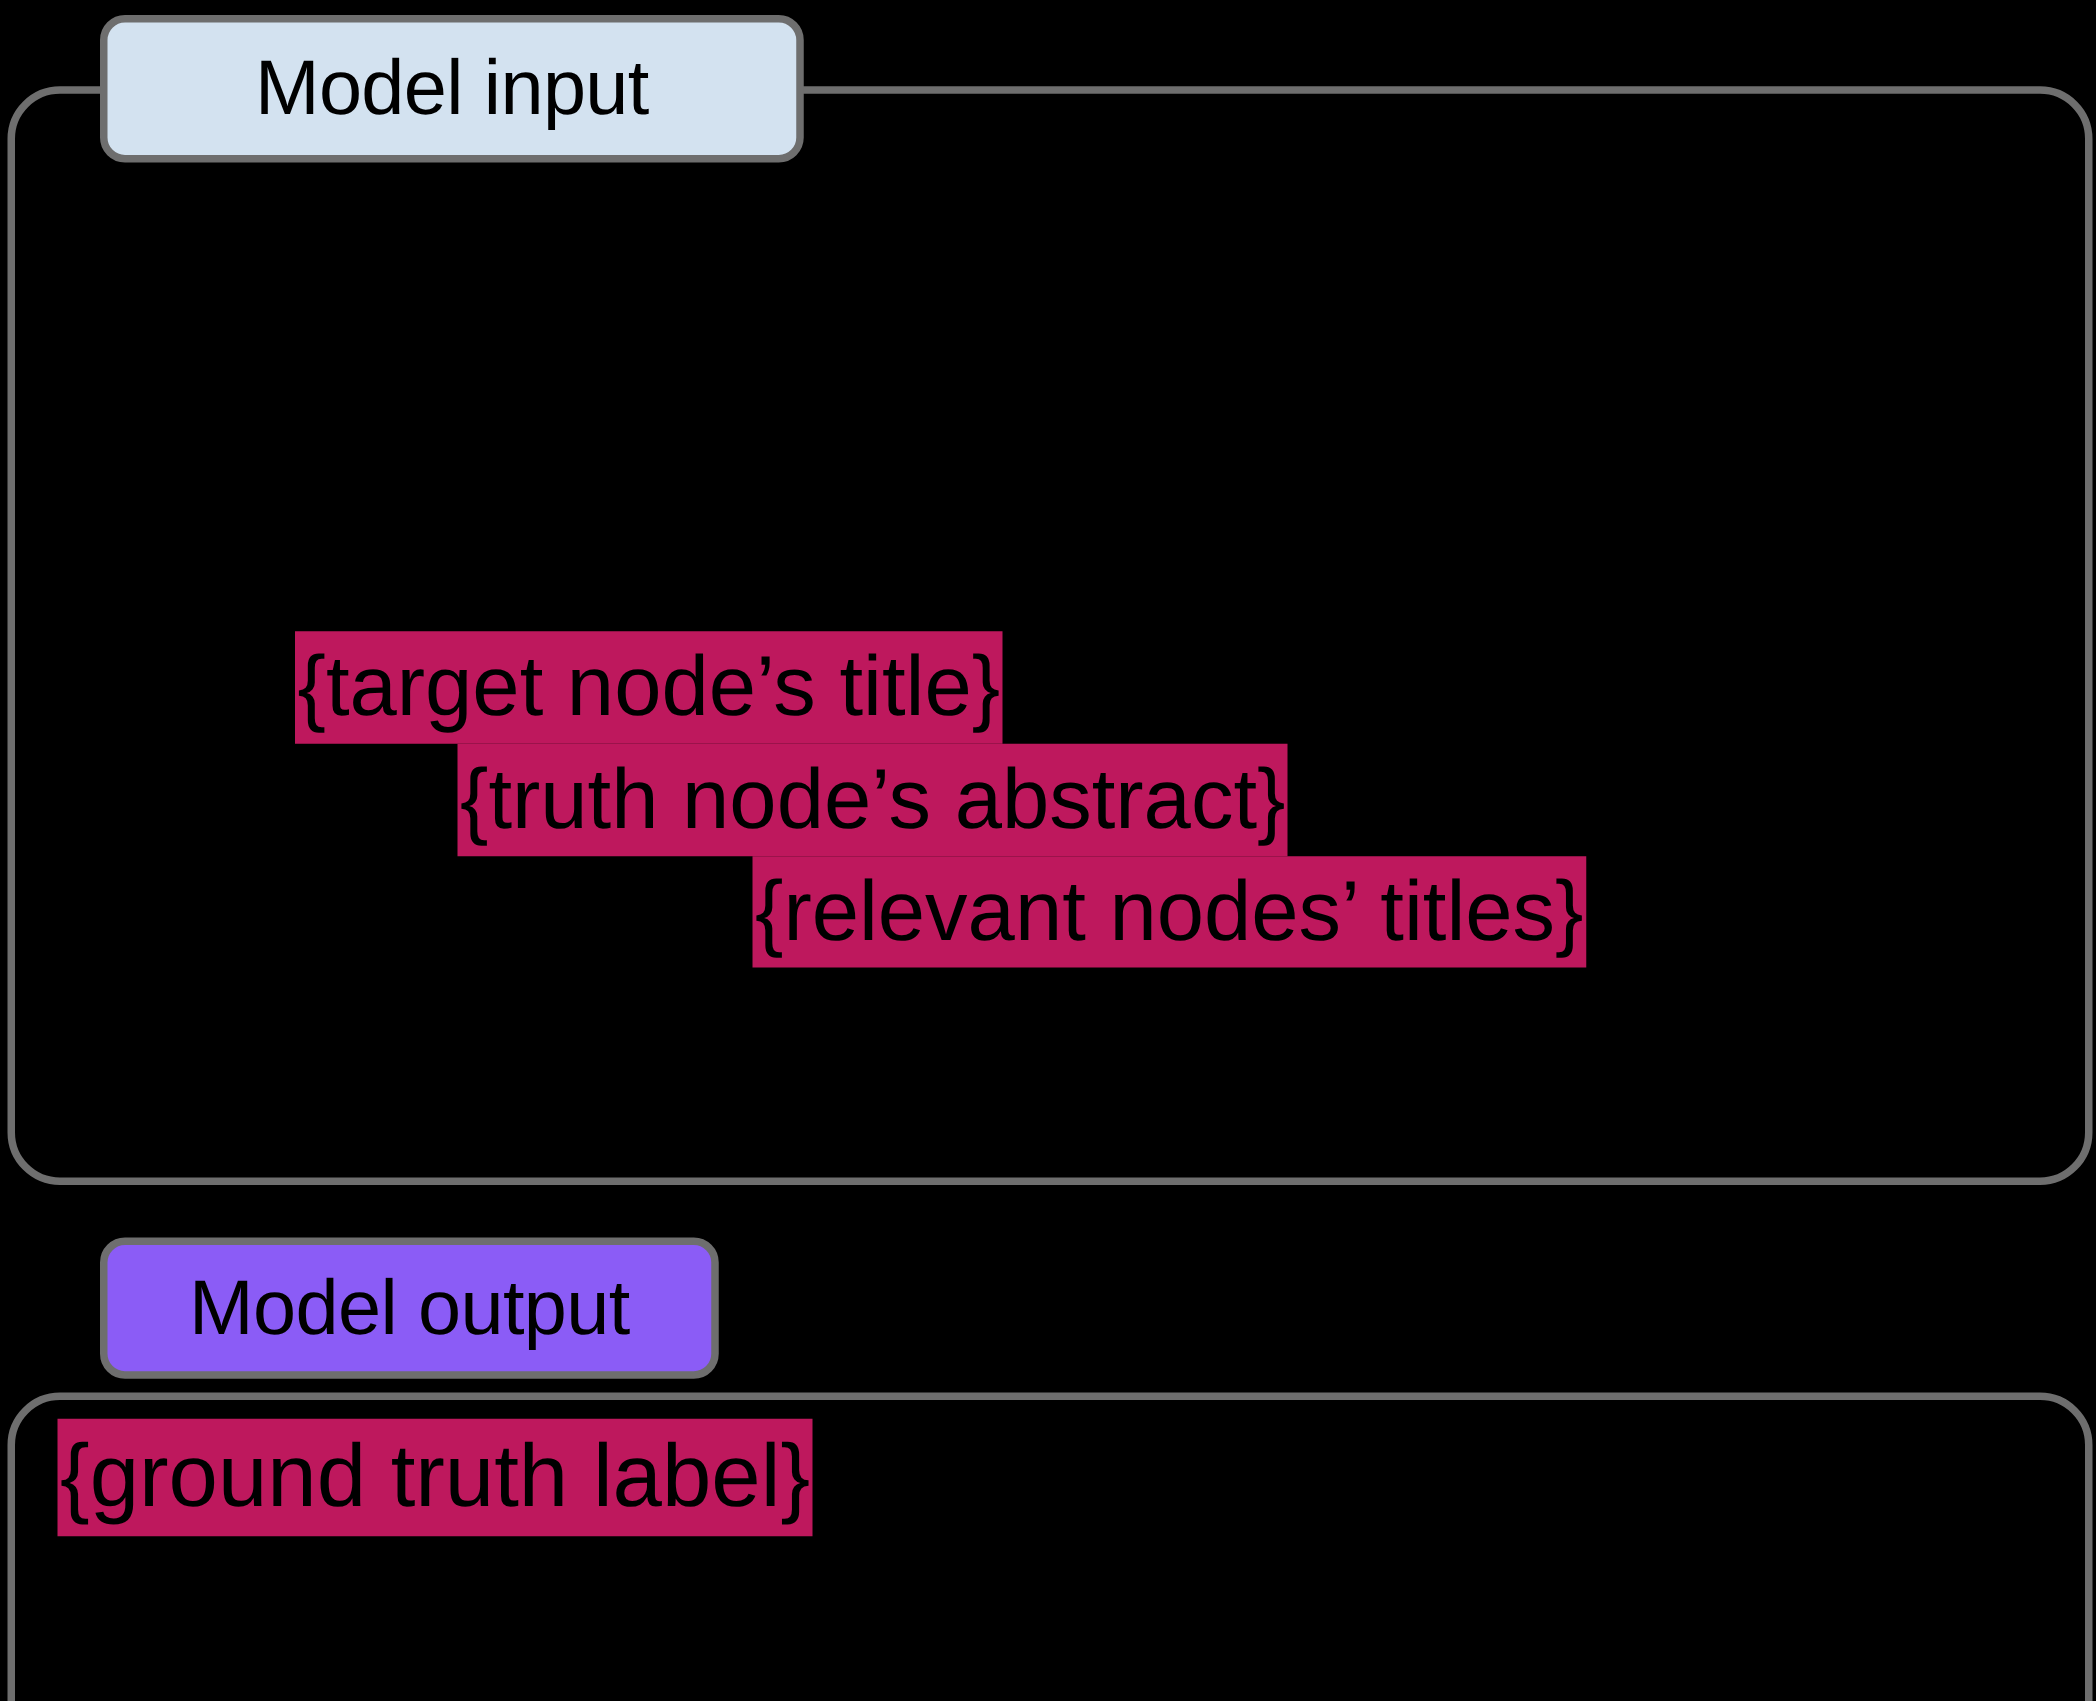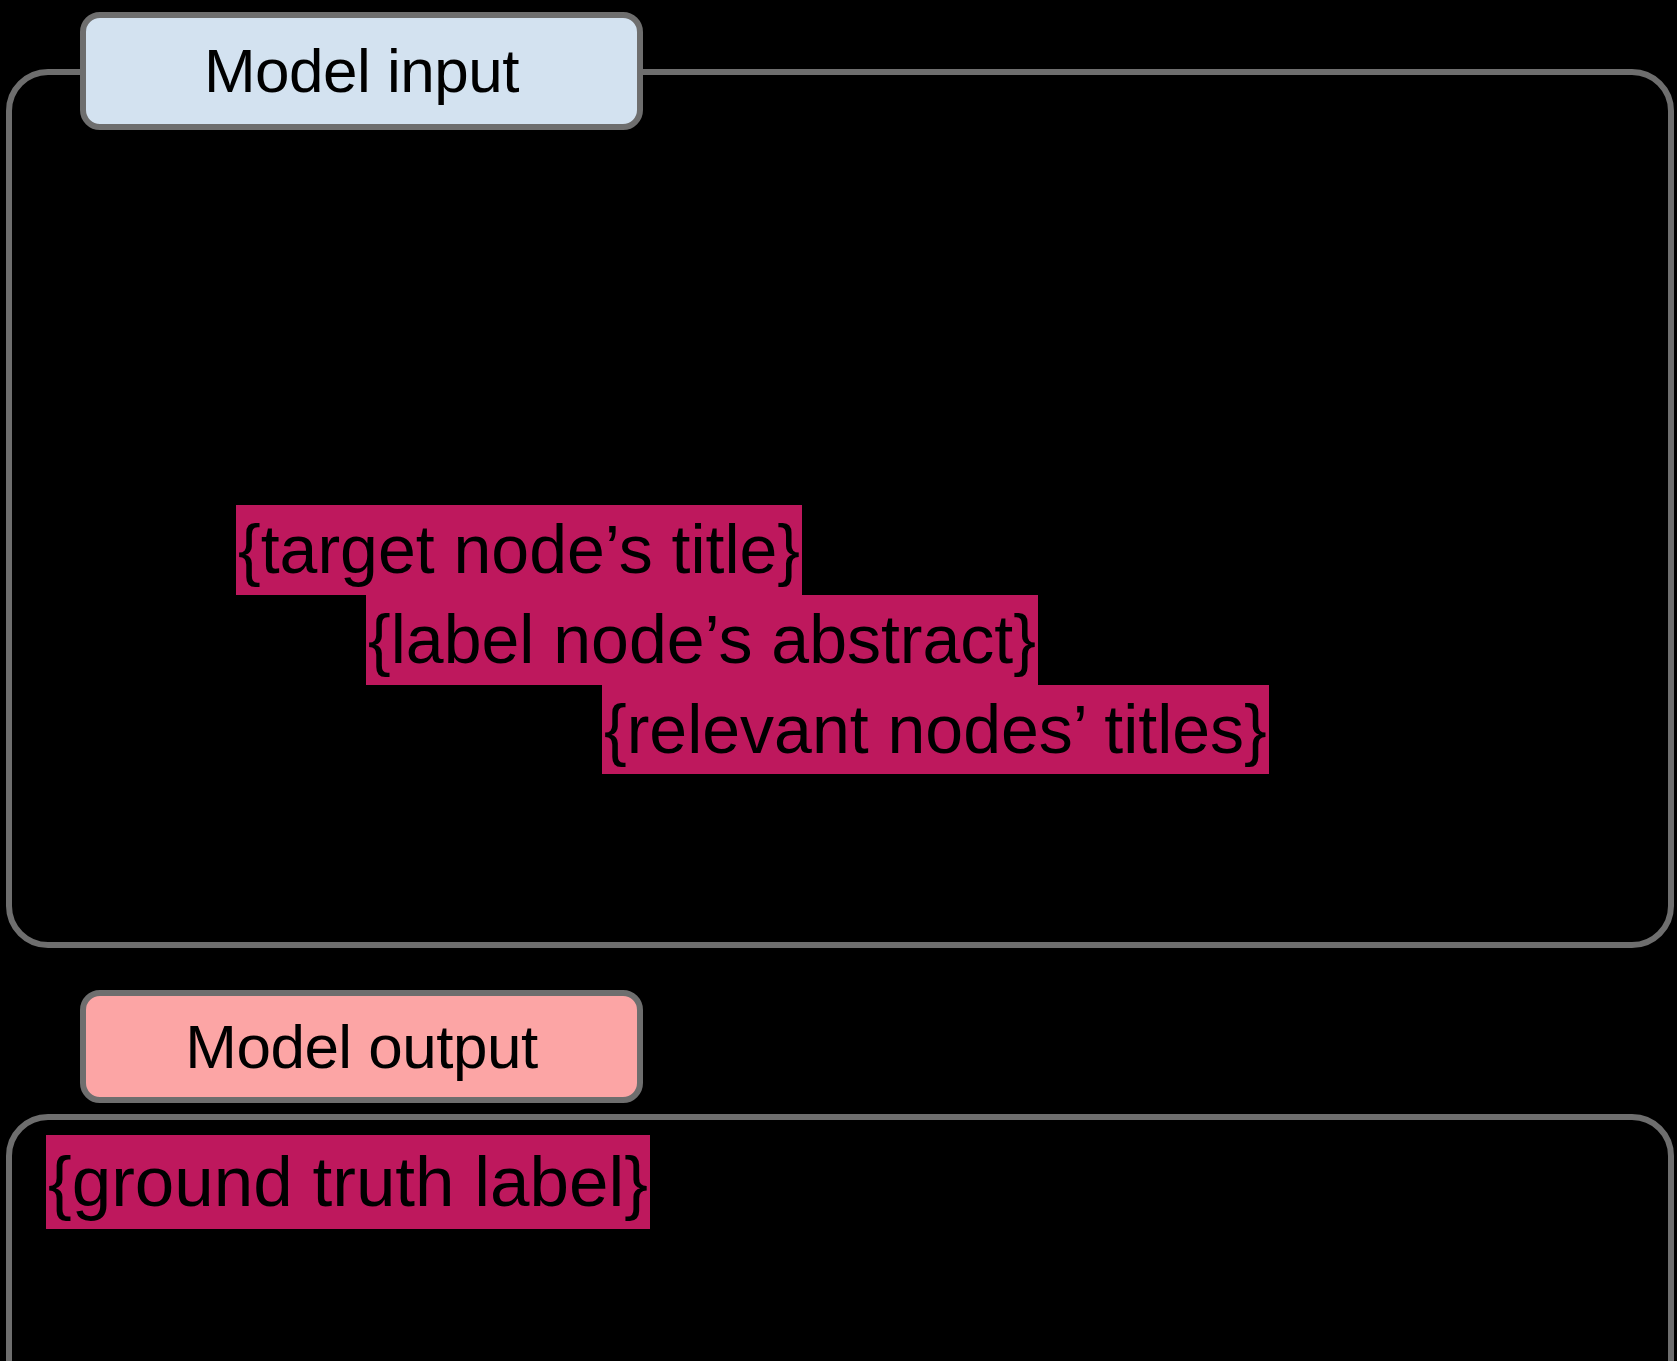--- a/index.html
+++ b/index.html
@@ -58,23 +58,23 @@
   #chip-input {
     left: 80px;
     top: 12px;
     width: 563px;
     height: 118px;
     background: #d3e2f0;
   }
   #chip-output {
     left: 80px;
     top: 990px;
-    width: 563px;
+    width: 495px;
     height: 113px;
-    background: #fca5a5;
+    background: #8b5cf6;
   }
 
   
   #input-lines {
     position: absolute;
     left: 0;
     top: 505px;
     width: 1677px;
   }
   .hl-row {
@@ -111,21 +111,21 @@
 
 <div id="stage">
 
   <div id="panel-input" class="panel"></div>
 
   <div id="input-lines">
     <div class="hl-row row-title">
       <span class="hl">{target node’s title}</span>
     </div>
     <div class="hl-row row-abstr">
-      <span class="hl">{label node’s abstract}</span>
+      <span class="hl">{truth node’s abstract}</span>
     </div>
     <div class="hl-row row-relev">
       <span class="hl">{relevant nodes’ titles}</span>
     </div>
   </div>
 
   <div id="chip-input" class="chip">
     <span>Model input</span>
   </div>
 

